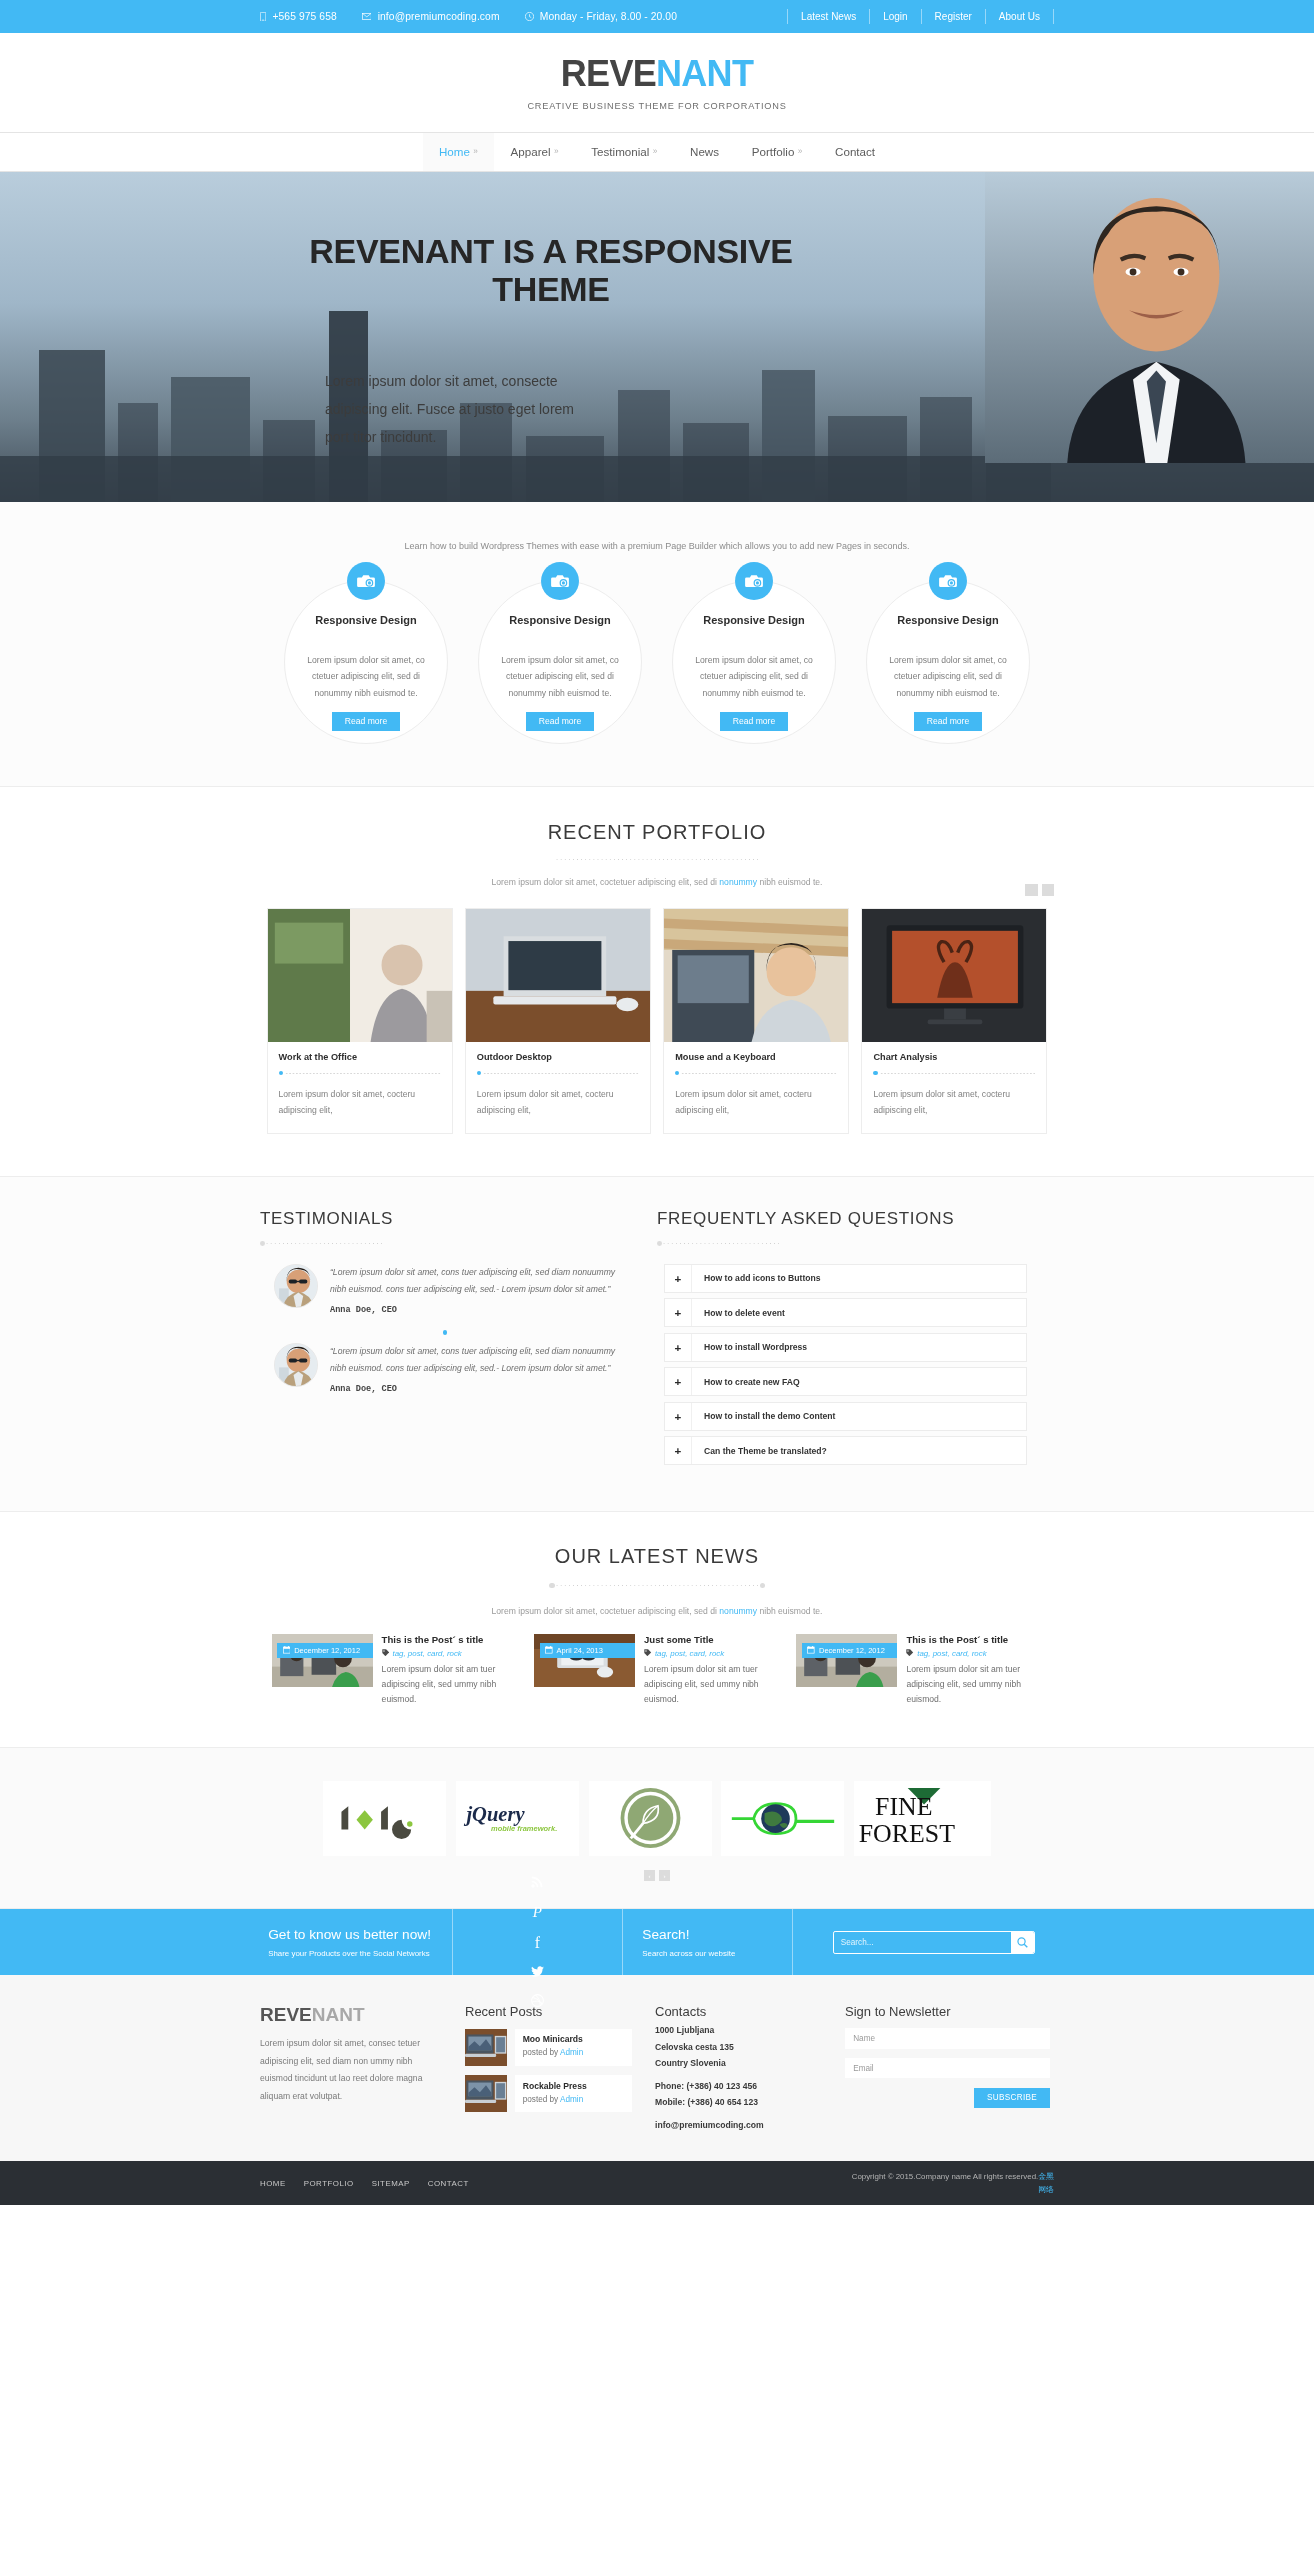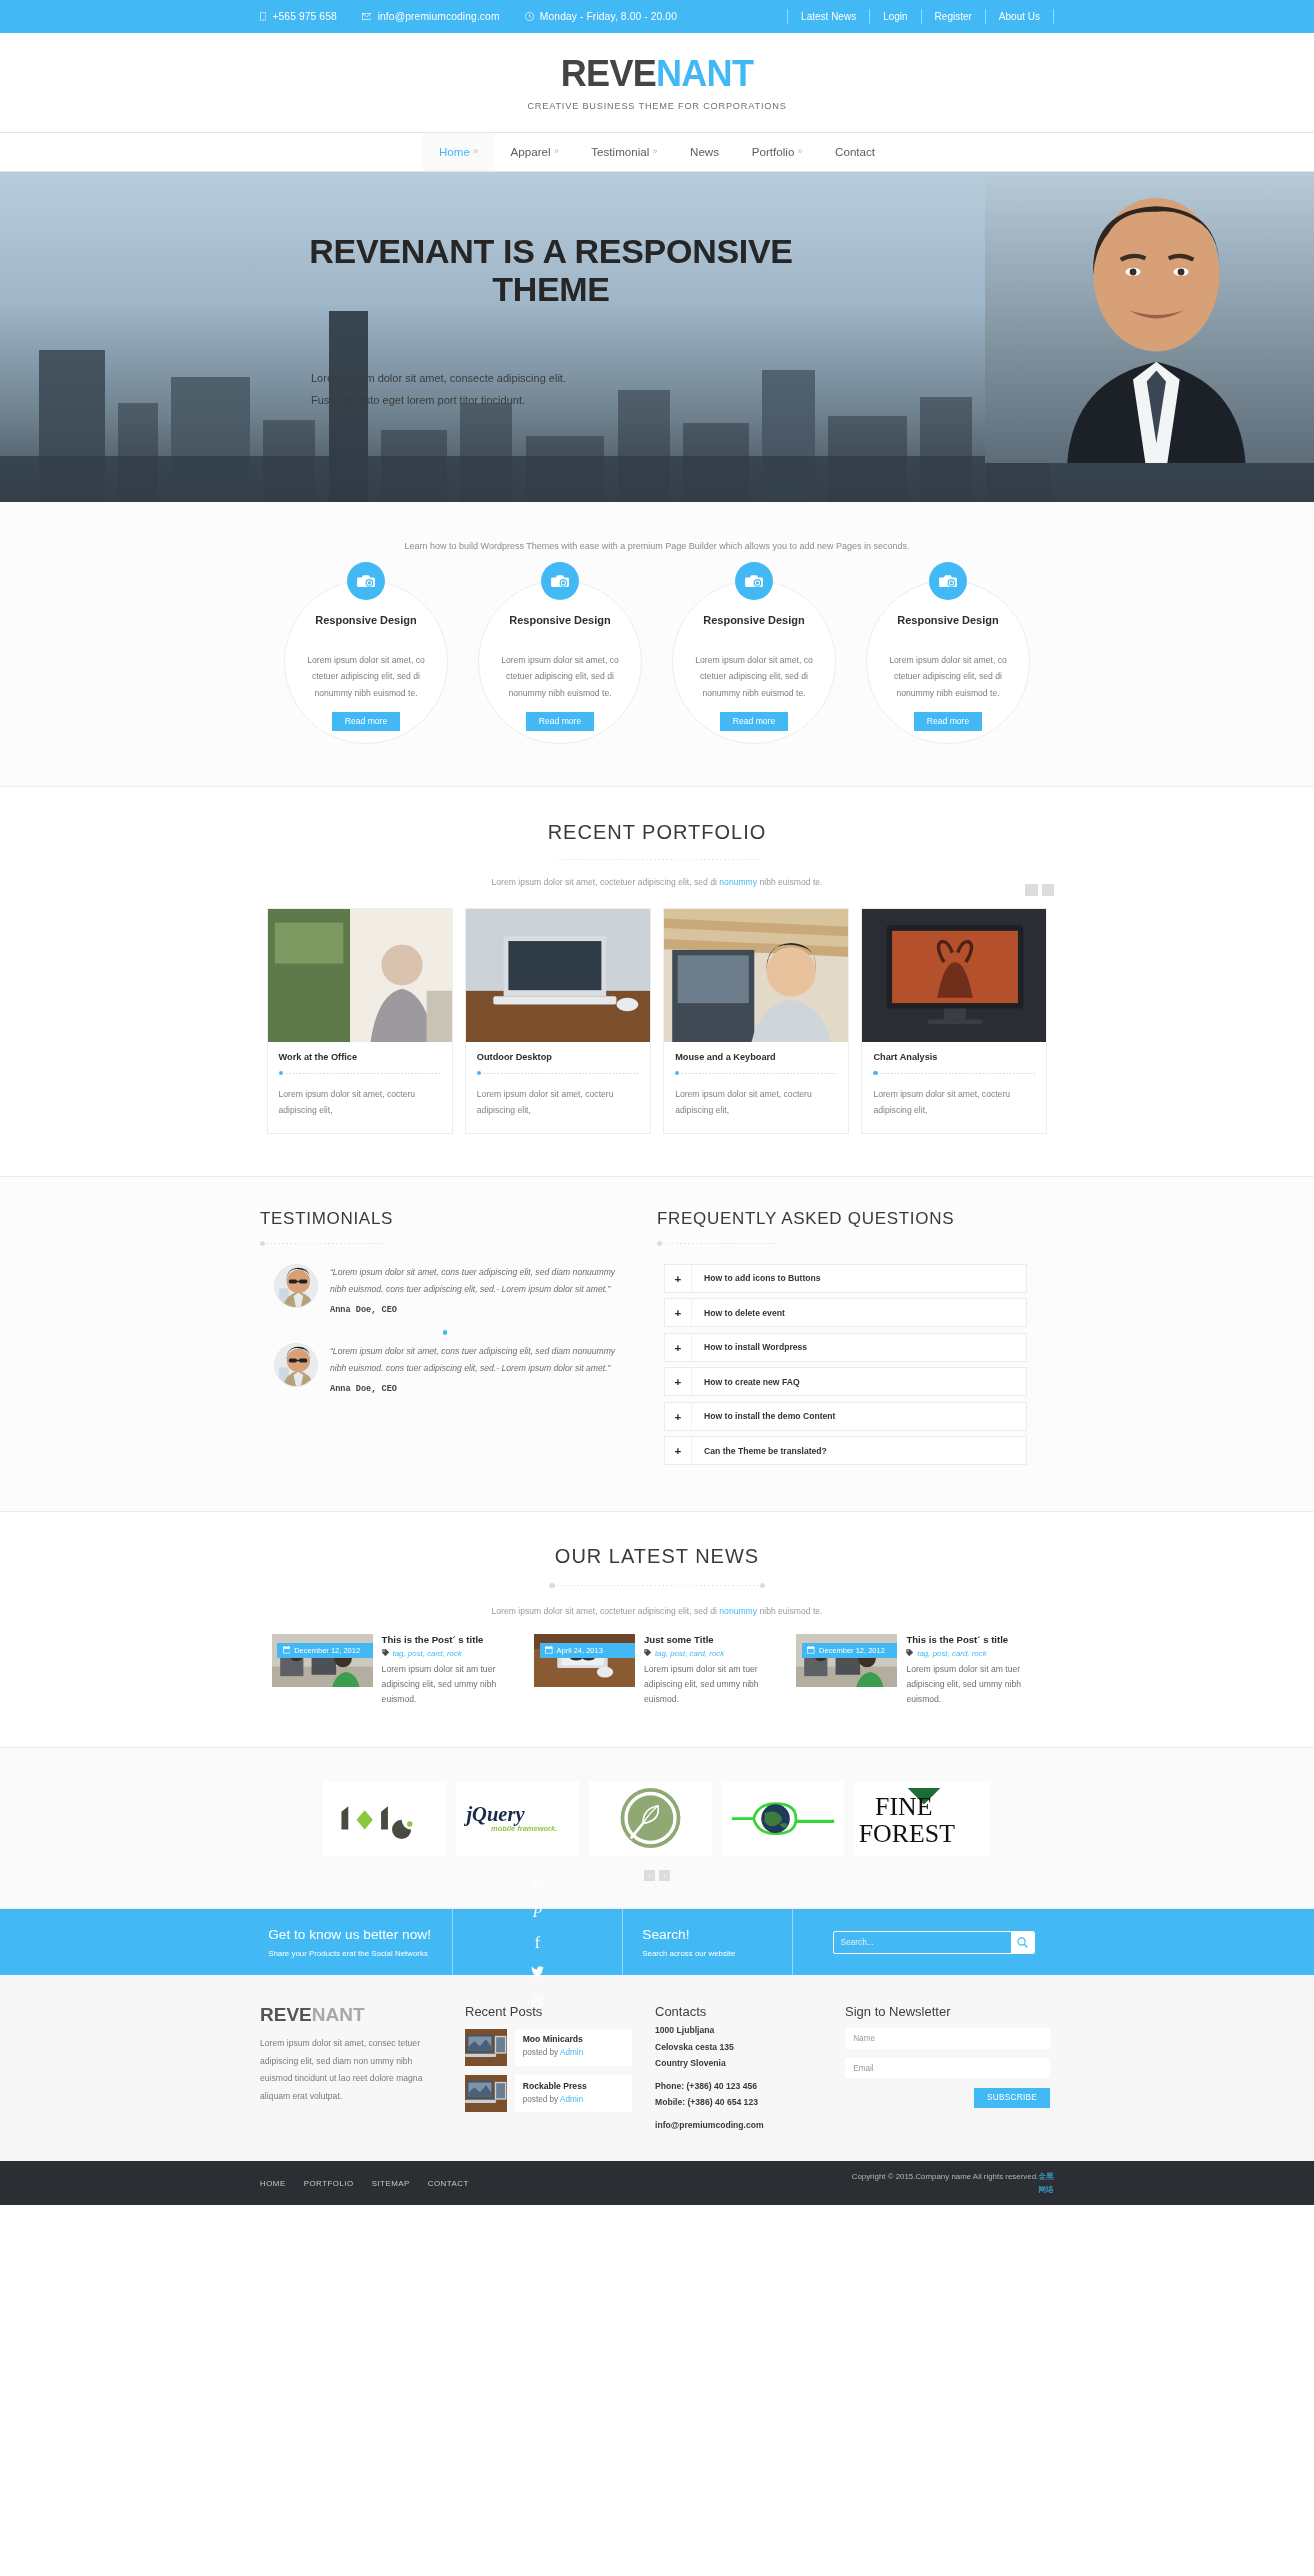--- a/index.html
+++ b/index.html
@@ -63,22 +63,22 @@
   }
   .hero-city { position:absolute; inset:0; }
   .hero-b { position:absolute; bottom:0; background:#2f3b46; opacity:.55; }
   .hero .wrap { height: 291px; position: relative; }
   .hero-title {
     position: absolute; left: 38px; top: 60px; width: 506px;
     font-size: 34px; font-weight: bold; color: #262626; line-height: 1.12;
     text-align: center; letter-spacing: -0.3px;
   }
   .hero-text {
-    position: absolute; left: 51px; top: 195px; width: 267px;
-    font-size: 11px; line-height: 2.0; color: #3c3c3c;
+    position: absolute; left: 65px; top: 195px; width: 267px;
+    font-size: 14px; line-height: 2.0; color: #3c3c3c;
   }
   .hero-person {
     position: absolute; right: 0px; top: 0; width: 329px; height: 291px;
     overflow: hidden;
   }
 
   
   .services { background: #fcfcfc; border-bottom: 0.7px solid #ededed; padding: 29px 0 42px; }
   .intro-title {
     text-align:center; font-size: 16.4px; color: #444; font-weight: 400; line-height:1.4;
@@ -828,21 +828,21 @@
       <span>‹</span>
       <span>›</span>
     </div>
   </div>
 </div>
 
 <div class="strip">
   <div class="wrap">
     <div class="strip-cell" style="width:193px;padding-left:8.2px;">
       <div class="strip-h">Get to know us better now!</div>
-      <div class="strip-p">Share your Products erat the Social Networks</div>
+      <div class="strip-p">Share your Products over the Social Networks</div>
     </div>
     <div class="strip-cell strip-social">
       <a href="#" style="color:#fff;">
         <svg width="13" height="13" viewBox="0 0 19 19">
             <circle cx="3" cy="16" r="2.6" fill="#fff"></circle>
             <path d="M1 9.5 a8.5 8.5 0 018.5 8.5" stroke="#fff" stroke-width="2.4" fill="none"></path>
             <path d="M1 3.5 a14.5 14.5 0 0114.5 14.5" stroke="#fff" stroke-width="2.4" fill="none"></path>
           </svg>
       </a>
       <a href="#" style="color:#fff;font-size:15px;font-family:'Liberation Serif',serif;font-style:italic;text-decoration:none;line-height:1;">P</a>

